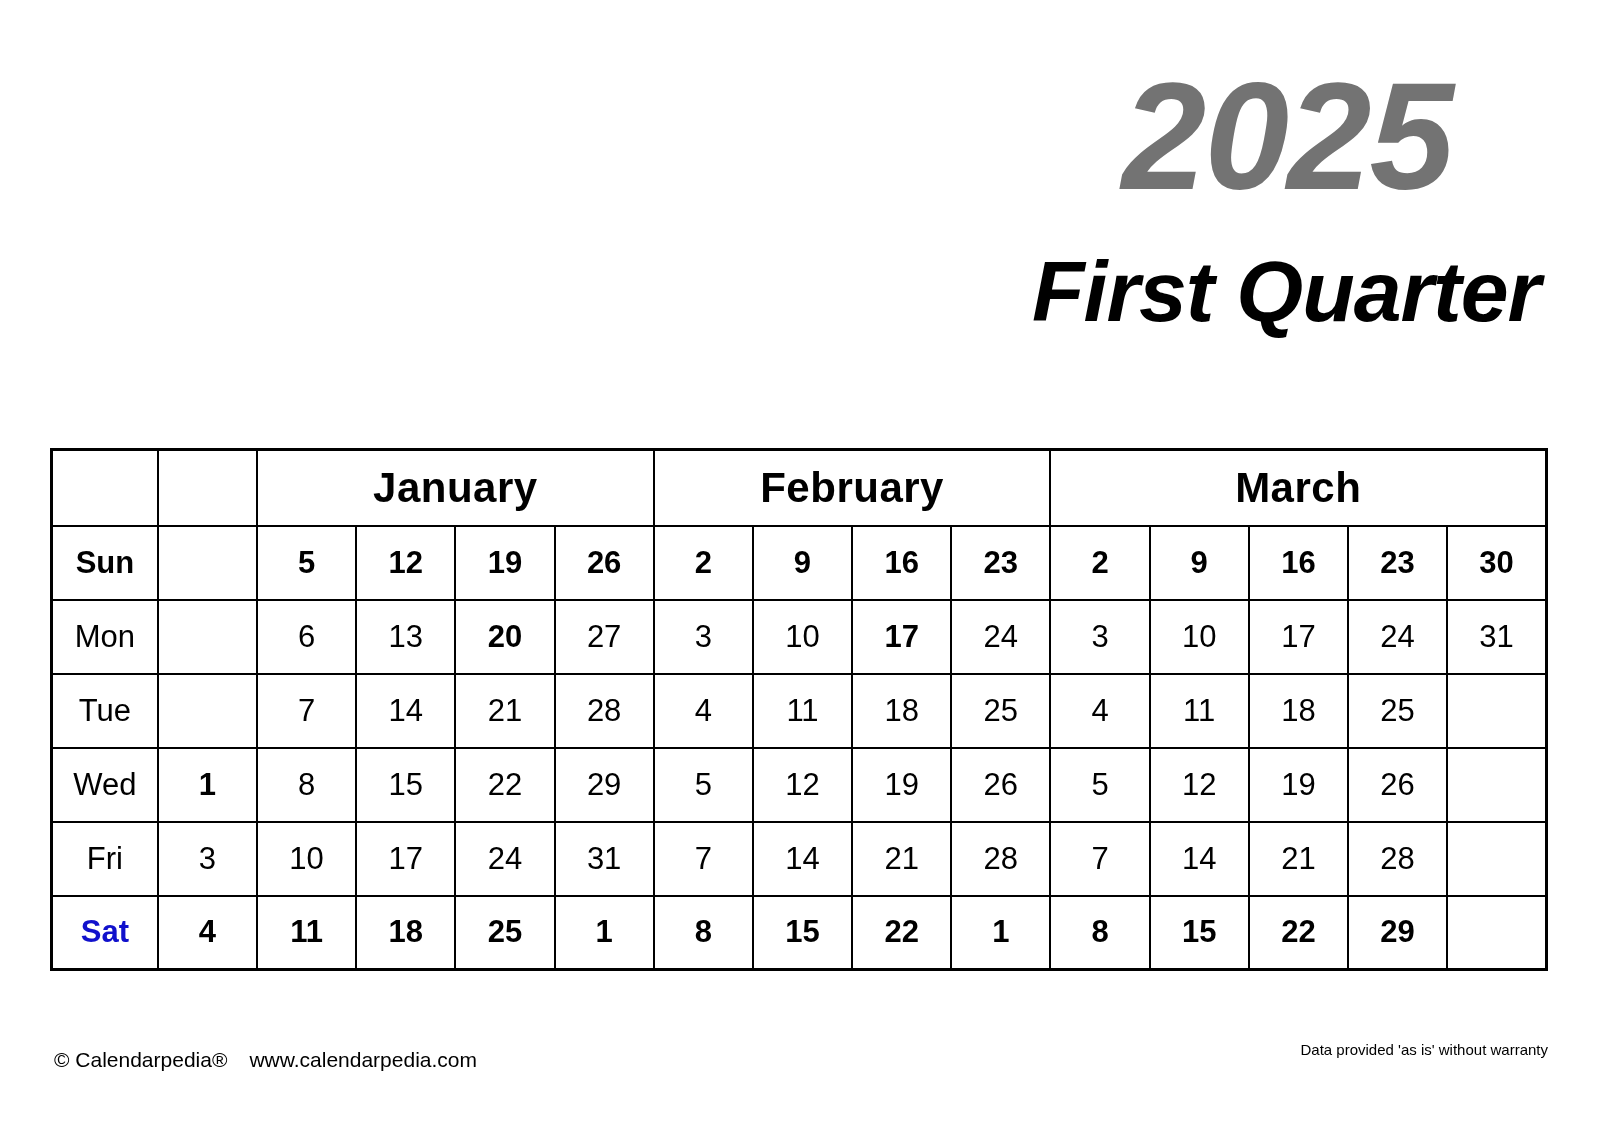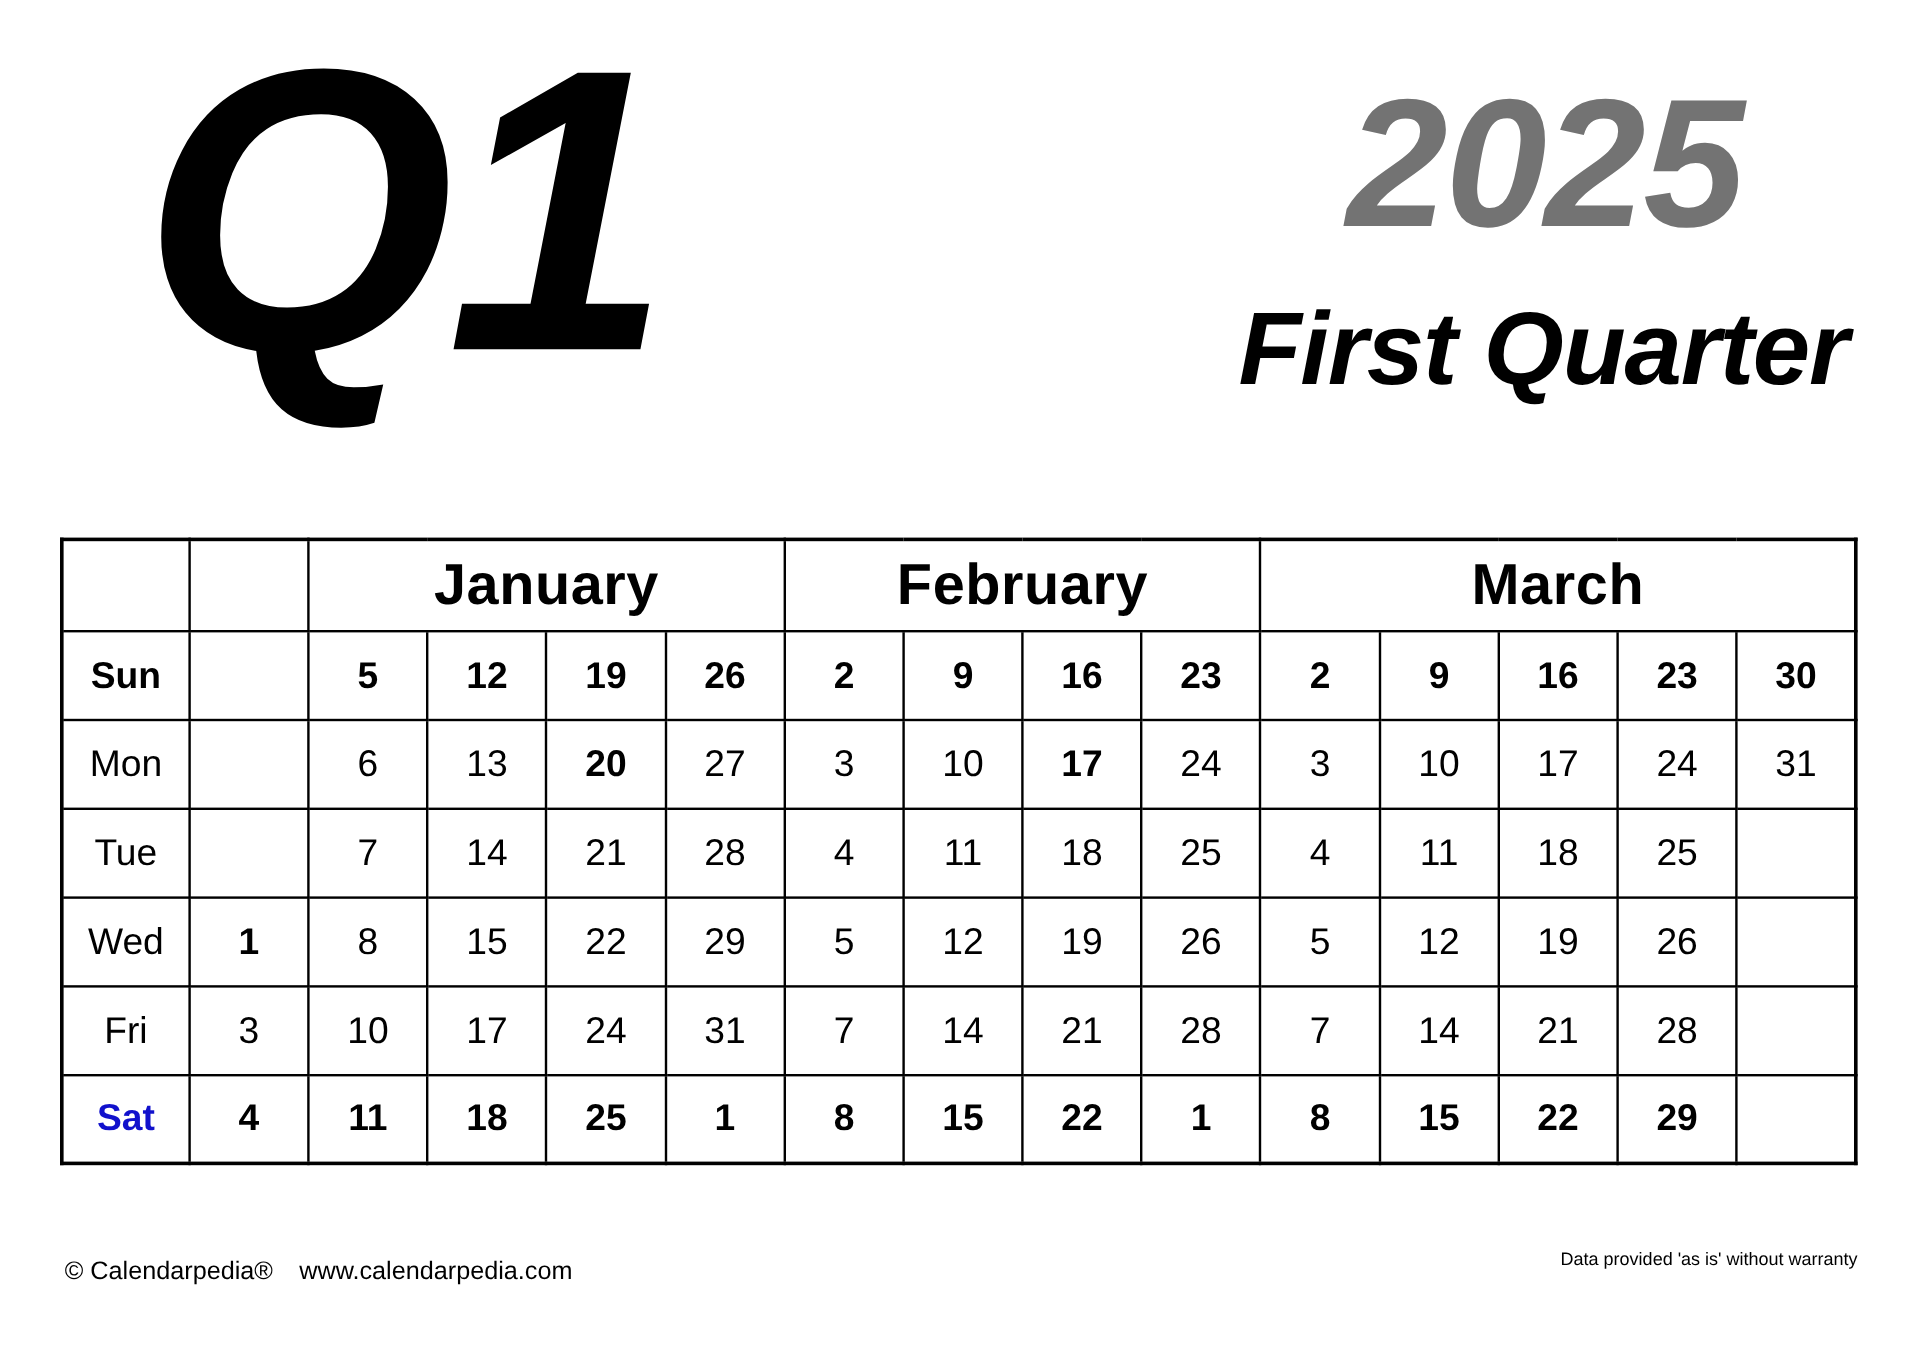--- a/index.html
+++ b/index.html
@@ -85,21 +85,21 @@
     box-sizing: border-box;
     background: #ffffff;
   }
   
   col.c-day   { width: 104px; }
   col.c-date  { width: 97px; }
 
   
   tr.month-row td {
     height: 76px;
-    font-size: 48px;
+    font-size: 42px;
     font-weight: bold;
     letter-spacing: 0.5px;
     margin-left: 24px;
   }
   td.mh-shade { background: #e4e4e4; }
   td.mh-plain { background: #ffffff; }
   td.blank-head { background: #ffffff; border-top: none; }
 
   
   td.daylabel {
@@ -141,21 +141,20 @@
     top: 1px;
     font-size: 15px;
     color: #000000;
     white-space: nowrap;
   }
 </style>
 </head>
 <body>
 
 <div id="header">
-  <div id="title-q">Q1</div>
   <div id="title-year">2025</div>
   <div id="title-sub">First Quarter</div>
 </div>
 
 <div id="calendar-wrap">
   <table class="cal">
     <colgroup id="colgroup-cal">
       <col class="c-day">
     <col class="c-date">
         <col class="c-date">

